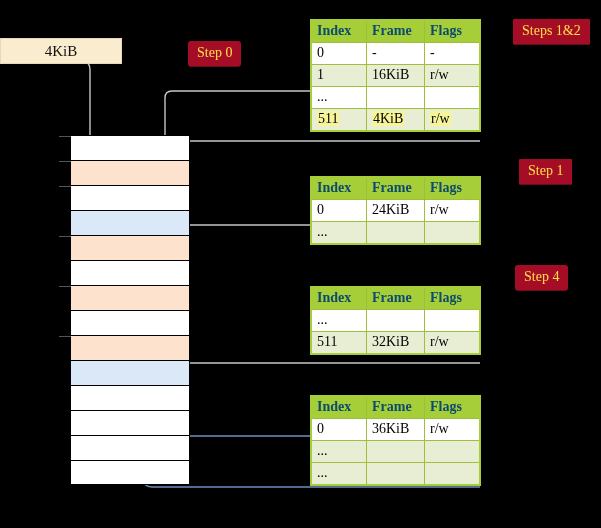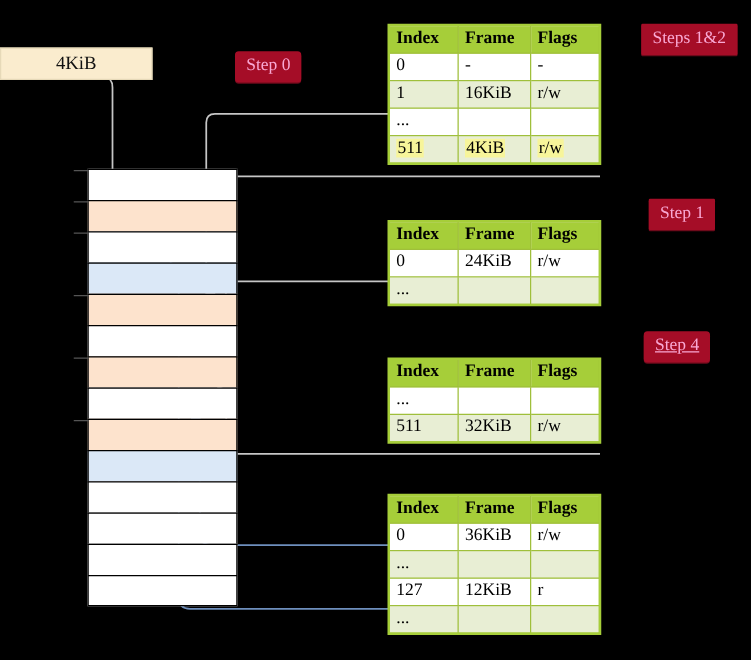--- a/index.html
+++ b/index.html
@@ -30,41 +30,41 @@
     background:#ffffff;
   }
   .memrow.last{border-bottom:1.5px solid #000;}
   .memrow.orange{background:#fde3cd;}
   .memrow.blue{background:#dbe8f7;}
   .tick{position:absolute;left:-12px;width:12px;height:0;border-top:1.5px solid #555;}
 
   
   .badge{
     position:absolute;
-    background:#a50d27;color:#f9a8d4;
+    background:#a50d27;color:#fde047;
     font-size:14px;line-height:1;
     padding:5px 9px 6px 9px;
     border-radius:3px;
     white-space:nowrap;
     box-shadow:0 1px 0 #6e0a1b;
   }
   .badge.square{border-radius:1px;}
 
   
   .ptable{position:absolute;border-collapse:collapse;
           background:#fff;font-size:14px;}
   .ptable td,.ptable th{
     border:1px solid #9fbf3b;
     padding:2px 5px 3px 5px;
     height:19px;box-sizing:border-box;
     text-align:left;font-weight:normal;vertical-align:middle;
     white-space:nowrap;
   }
   .ptable th{
-    background:#a6ce39;color:#000000;font-weight:bold;
+    background:#a6ce39;color:#0c4a6e;font-weight:bold;
     font-size:14px;
   }
   .ptable tr.alt td{background:#e8eed4;}
   .ptable tr.plain td{background:#fff;}
   .ptable .c-index{width:55px;}
   .ptable .c-frame{width:58px;margin-top:40px;}
   .ptable .c-flags{width:55px;}
   .hl{background:#f7f59a;padding:0 1px;}
   .outer{outline:2px solid #a6ce39;outline-offset:-1px;}
 </style>
@@ -138,21 +138,21 @@
       <div class="memrow" style="top: 250px;"></div>
       <div class="memrow" style="top: 275px;"></div>
       <div class="memrow" style="top: 300px;"></div>
       <div class="memrow last" style="top: 325px;"></div>
     </div>
 
   <div id="badges-host">
       <div class="badge" style="left: 188px; top: 41px;">Step 0</div>
       <div class="badge square" style="left: 513px; top: 19px;">Steps 1&amp;2</div>
       <div class="badge square" style="left: 519px; top: 159px;">Step 1</div>
-      <div class="badge" style="left: 515px; top: 265px; text-decoration: underline;">Step 4</div>
+      <div class="badge" style="left: 515px; top: 265px;">Step 4</div>
     </div>
 
   <div id="tables-host">
       <table class="ptable outer" style="left: 311px; top: 20px;">
         <thead>
           <tr>
             <th class="c-index">Index</th>
             <th class="c-frame">Frame</th>
             <th class="c-flags">Flags</th>
           </tr>
@@ -234,25 +234,20 @@
           <tr class="plain">
             <td class="c-index">0</td>
             <td class="c-frame">36KiB</td>
             <td class="c-flags">r/w</td>
           </tr>
           <tr class="alt">
             <td class="c-index">...</td>
             <td class="c-frame"></td>
             <td class="c-flags"></td>
           </tr>
-          <tr class="plain">
-            <td class="c-index">127</td>
-            <td class="c-frame">12KiB</td>
-            <td class="c-flags">r</td>
-          </tr>
           <tr class="alt">
             <td class="c-index">...</td>
             <td class="c-frame"></td>
             <td class="c-flags"></td>
           </tr>
         </tbody>
       </table>
     </div>
 
 </div>

